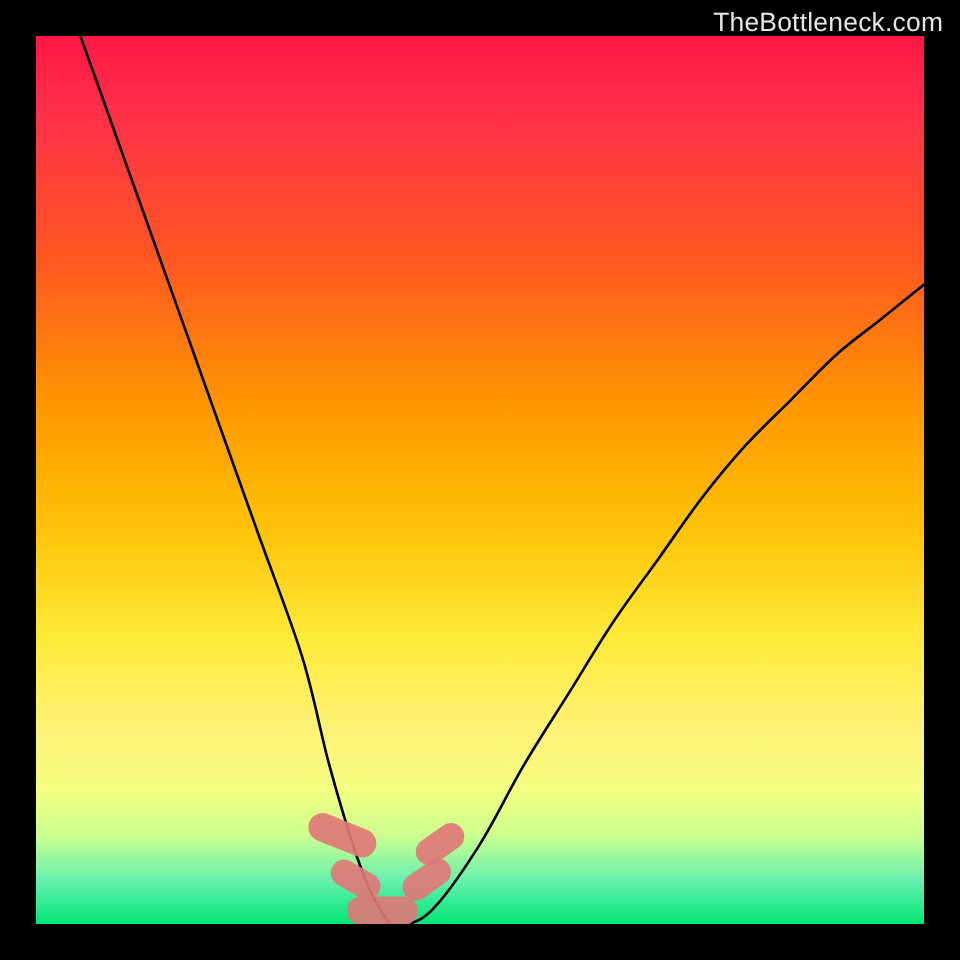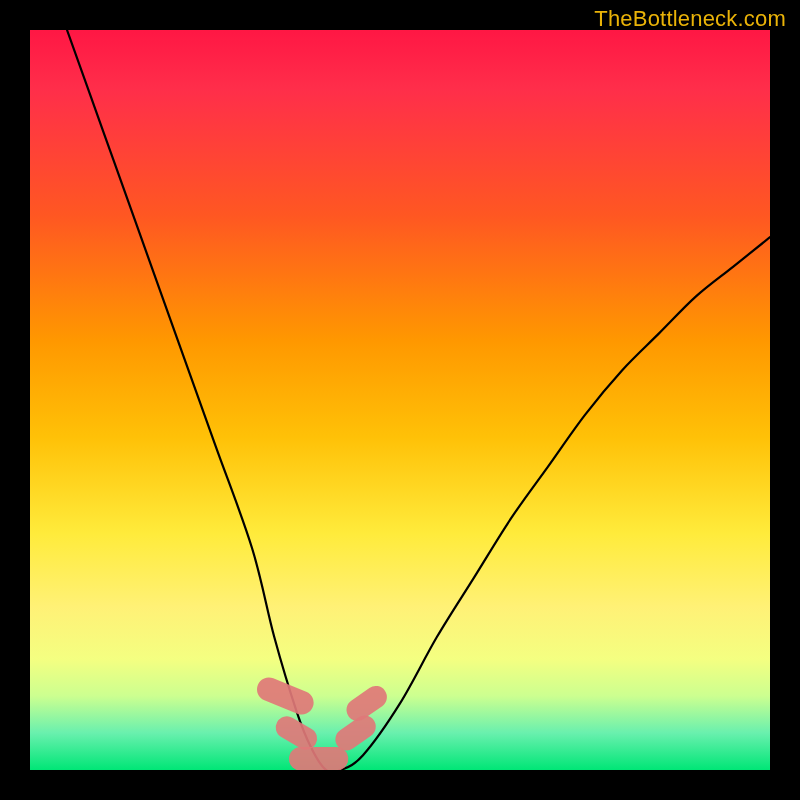--- a/index.html
+++ b/index.html
@@ -32,21 +32,21 @@
       #fff176 78%,
       #f4ff81 85%,
       #ccff90 90%,
       #69f0ae 95%,
       #00e676 100%);
   }
   .watermark {
     position: absolute;
     top: 6px;
     right: 14px;
-    color: #eab308;
+    color: #e5e5e5;
     font-size: 22px;
     font-weight: 500;
     letter-spacing: 0.2px;
     user-select: none;
   }
   svg.curve {
     position: absolute;
     inset: 0;
     width: 100%;
     height: 100%;

